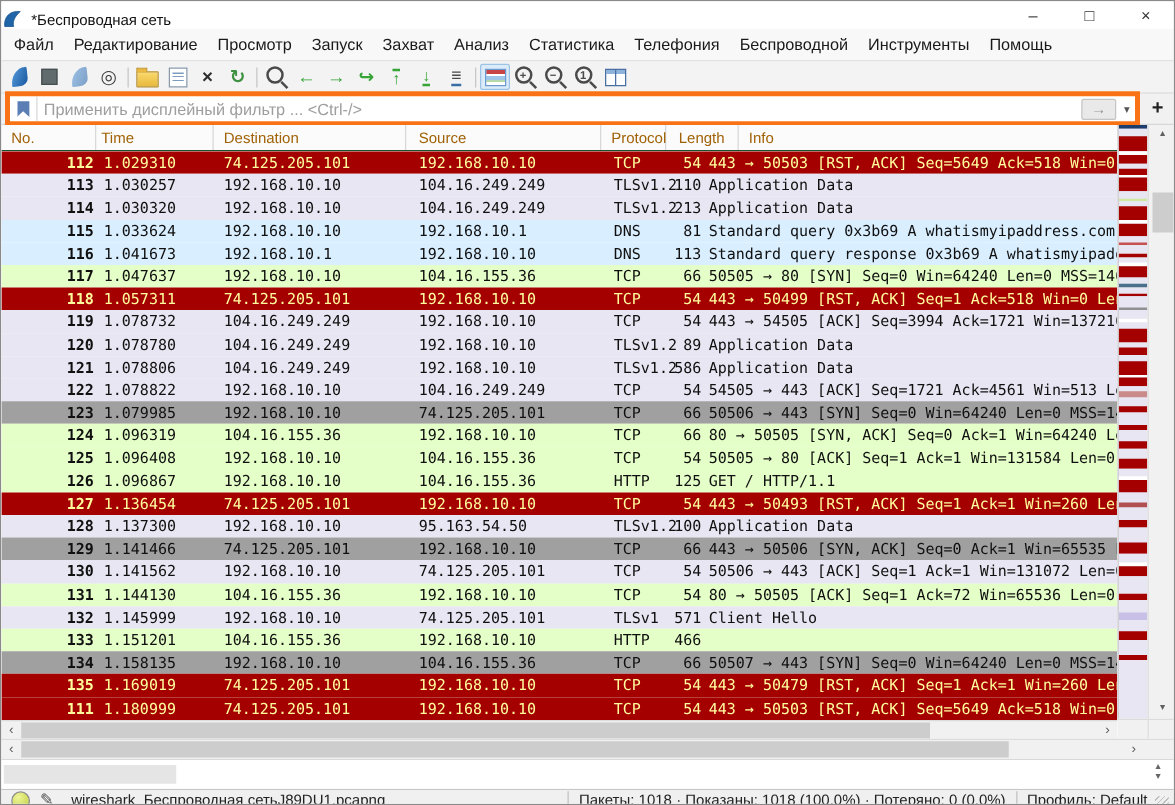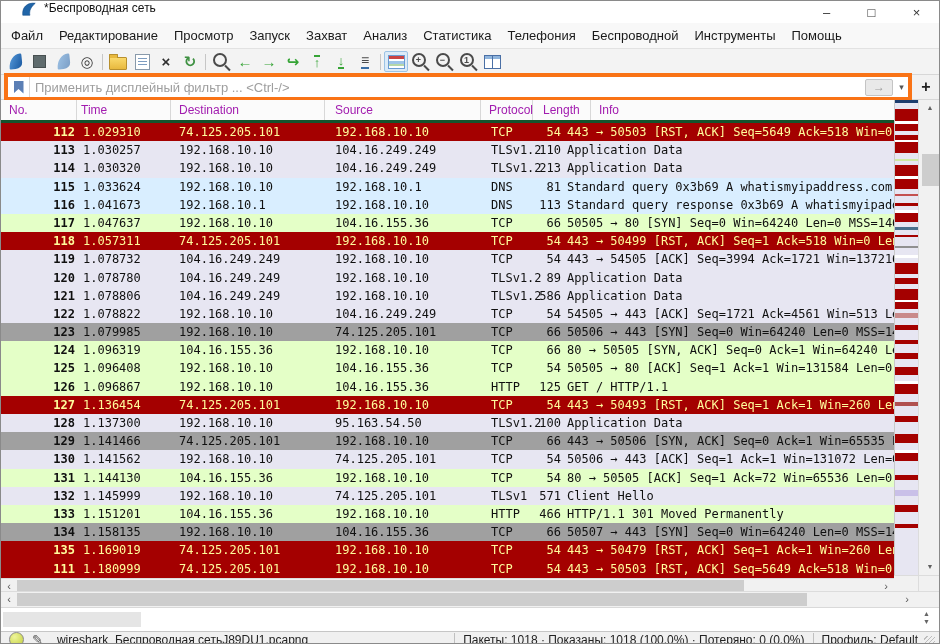--- a/index.html
+++ b/index.html
@@ -1,20 +1,20 @@
 <!DOCTYPE html>
 <html><head>
 <meta charset="utf-8">
 <style>
   html,body{margin:0;padding:0;background:#e8e8e8;}
   .win{position:relative;width:940px;height:644px;box-sizing:border-box;border:1px solid #8a8a8a;
        background:#fff;display:flex;flex-direction:column;overflow:hidden;
        font-family:"Liberation Sans","DejaVu Sans",sans-serif;}
   
-  .titlebar{height:22px;flex:0 0 22px;display:flex;align-items:flex-start;background:#fff;padding-left:20px;}
+  .titlebar{height:22px;flex:0 0 22px;display:flex;align-items:flex-end;background:#fff;padding-left:1px;}
   .appicon{width:16px;height:16px;margin-right:7px;flex:0 0 16px;}
   .title{font-size:12px;color:#111;}
   .wbtns{margin-left:auto;display:flex;height:100%;}
   .winbtn{width:45px;height:100%;display:flex;align-items:center;justify-content:center;
           font-size:13px;color:#333;}
   
   .menubar{height:25px;flex:0 0 25px;display:flex;align-items:center;background:#f8f8f8;padding-left:2px;font-size:13px;color:#1a1a1a;}
   .mitem{padding:3px 8px;white-space:nowrap;}
   
   .toolbar{height:25px;flex:0 0 25px;display:flex;align-items:center;background:#f3f3f3;
@@ -56,21 +56,21 @@
       font-family:"Liberation Sans","DejaVu Sans",sans-serif;background:transparent;}
   .finput::placeholder{color:#9e9e9e;}
   .fapply{width:26px;height:15px;background:#e9e9e9;border:1px solid #c4c4c4;border-radius:2px;
       display:flex;align-items:center;justify-content:center;font-size:12px;font-weight:bold;color:#9a9a9a;margin-right:2px;}
   .fdrop{width:13px;font-size:9px;color:#555;text-align:center;}
   .fplus{width:20px;height:20px;display:flex;align-items:center;justify-content:center;
       font-size:16px;font-weight:bold;color:#222;margin-left:4px;}
   
   .content{flex:0 0 491px;display:flex;overflow:hidden;}
   .plist{width:893px;flex:0 0 893px;display:flex;flex-direction:column;overflow:hidden;}
-  .phead{height:20px;flex:0 0 20px;display:flex;background:#fbfbfb;border-bottom:3px solid #14532d;font-size:12px;color:#a21caf;}
+  .phead{height:20px;flex:0 0 20px;display:flex;background:#fbfbfb;border-bottom:1px solid #14532d;font-size:12px;color:#a16207;}
   .ph{border-right:1px solid #d8d8d8;display:flex;align-items:center;box-sizing:border-box;white-space:nowrap;}
   .h0{width:76px;padding-left:8px;}
   .h1{width:94px;padding-left:4px;}
   .h2{width:156px;padding-left:10px;}
   .h3{width:154px;padding-left:8px;}
   .h4{width:52px;padding-left:8px;}
   .h5{width:58px;padding-left:10px;}
   .h6{flex:1;padding-left:8px;border-right:none;}
   .prows{height:455px;flex:0 0 455px;overflow:hidden;background:#fff;}
   .prow{height:18.2px;display:flex;font-family:"DejaVu Sans Mono","Liberation Mono",monospace;
@@ -257,21 +257,21 @@
           <div class="prow syn"><div class="pc c0">123</div><div class="pc c1">1.079985</div><div class="pc c2">192.168.10.10</div><div class="pc c3">74.125.205.101</div><div class="pc c4">TCP</div><div class="pc c5">66</div><div class="pc c6">50506 → 443 [SYN] Seq=0 Win=64240 Len=0 MSS=1460 WS=256 SACK_PERM=1</div></div>
           <div class="prow http"><div class="pc c0">124</div><div class="pc c1">1.096319</div><div class="pc c2">104.16.155.36</div><div class="pc c3">192.168.10.10</div><div class="pc c4">TCP</div><div class="pc c5">66</div><div class="pc c6">80 → 50505 [SYN, ACK] Seq=0 Ack=1 Win=64240 Len=0 MSS=1460</div></div>
           <div class="prow http"><div class="pc c0">125</div><div class="pc c1">1.096408</div><div class="pc c2">192.168.10.10</div><div class="pc c3">104.16.155.36</div><div class="pc c4">TCP</div><div class="pc c5">54</div><div class="pc c6">50505 → 80 [ACK] Seq=1 Ack=1 Win=131584 Len=0</div></div>
           <div class="prow http"><div class="pc c0">126</div><div class="pc c1">1.096867</div><div class="pc c2">192.168.10.10</div><div class="pc c3">104.16.155.36</div><div class="pc c4">HTTP</div><div class="pc c5">125</div><div class="pc c6">GET / HTTP/1.1 </div></div>
           <div class="prow red"><div class="pc c0">127</div><div class="pc c1">1.136454</div><div class="pc c2">74.125.205.101</div><div class="pc c3">192.168.10.10</div><div class="pc c4">TCP</div><div class="pc c5">54</div><div class="pc c6">443 → 50493 [RST, ACK] Seq=1 Ack=1 Win=260 Len=0</div></div>
           <div class="prow tcp"><div class="pc c0">128</div><div class="pc c1">1.137300</div><div class="pc c2">192.168.10.10</div><div class="pc c3">95.163.54.50</div><div class="pc c4">TLSv1.2</div><div class="pc c5">100</div><div class="pc c6">Application Data</div></div>
           <div class="prow syn"><div class="pc c0">129</div><div class="pc c1">1.141466</div><div class="pc c2">74.125.205.101</div><div class="pc c3">192.168.10.10</div><div class="pc c4">TCP</div><div class="pc c5">66</div><div class="pc c6">443 → 50506 [SYN, ACK] Seq=0 Ack=1 Win=65535 Len=0 MSS=1430</div></div>
           <div class="prow tcp"><div class="pc c0">130</div><div class="pc c1">1.141562</div><div class="pc c2">192.168.10.10</div><div class="pc c3">74.125.205.101</div><div class="pc c4">TCP</div><div class="pc c5">54</div><div class="pc c6">50506 → 443 [ACK] Seq=1 Ack=1 Win=131072 Len=0</div></div>
           <div class="prow http"><div class="pc c0">131</div><div class="pc c1">1.144130</div><div class="pc c2">104.16.155.36</div><div class="pc c3">192.168.10.10</div><div class="pc c4">TCP</div><div class="pc c5">54</div><div class="pc c6">80 → 50505 [ACK] Seq=1 Ack=72 Win=65536 Len=0</div></div>
           <div class="prow tcp"><div class="pc c0">132</div><div class="pc c1">1.145999</div><div class="pc c2">192.168.10.10</div><div class="pc c3">74.125.205.101</div><div class="pc c4">TLSv1</div><div class="pc c5">571</div><div class="pc c6">Client Hello</div></div>
-          <div class="prow http"><div class="pc c0">133</div><div class="pc c1">1.151201</div><div class="pc c2">104.16.155.36</div><div class="pc c3">192.168.10.10</div><div class="pc c4">HTTP</div><div class="pc c5">466</div><div class="pc c6">HTTP/1.1 301 Moved Permanently </div></div>
+          <div class="prow http"><div class="pc c0">133</div><div class="pc c1">1.151201</div><div class="pc c2">104.16.155.36</div><div class="pc c3">192.168.10.10</div><div class="pc c4">HTTP</div><div class="pc c5">466</div></div>
           <div class="prow syn"><div class="pc c0">134</div><div class="pc c1">1.158135</div><div class="pc c2">192.168.10.10</div><div class="pc c3">104.16.155.36</div><div class="pc c4">TCP</div><div class="pc c5">66</div><div class="pc c6">50507 → 443 [SYN] Seq=0 Win=64240 Len=0 MSS=1460 WS=256 SACK_PERM=1</div></div>
           <div class="prow red"><div class="pc c0">135</div><div class="pc c1">1.169019</div><div class="pc c2">74.125.205.101</div><div class="pc c3">192.168.10.10</div><div class="pc c4">TCP</div><div class="pc c5">54</div><div class="pc c6">443 → 50479 [RST, ACK] Seq=1 Ack=1 Win=260 Len=0</div></div>
           <div class="prow red"><div class="pc c0">111</div><div class="pc c1">1.180999</div><div class="pc c2">74.125.205.101</div><div class="pc c3">192.168.10.10</div><div class="pc c4">TCP</div><div class="pc c5">54</div><div class="pc c6">443 → 50503 [RST, ACK] Seq=5649 Ack=518 Win=0 Len=0</div></div>
         </div>
       <div class="hscroll">
         <div class="sarr">‹</div>
         <div class="sthumb" style="width:727px"></div>
         <div class="hspacer"></div>
         <div class="sarr">›</div>
       </div>

